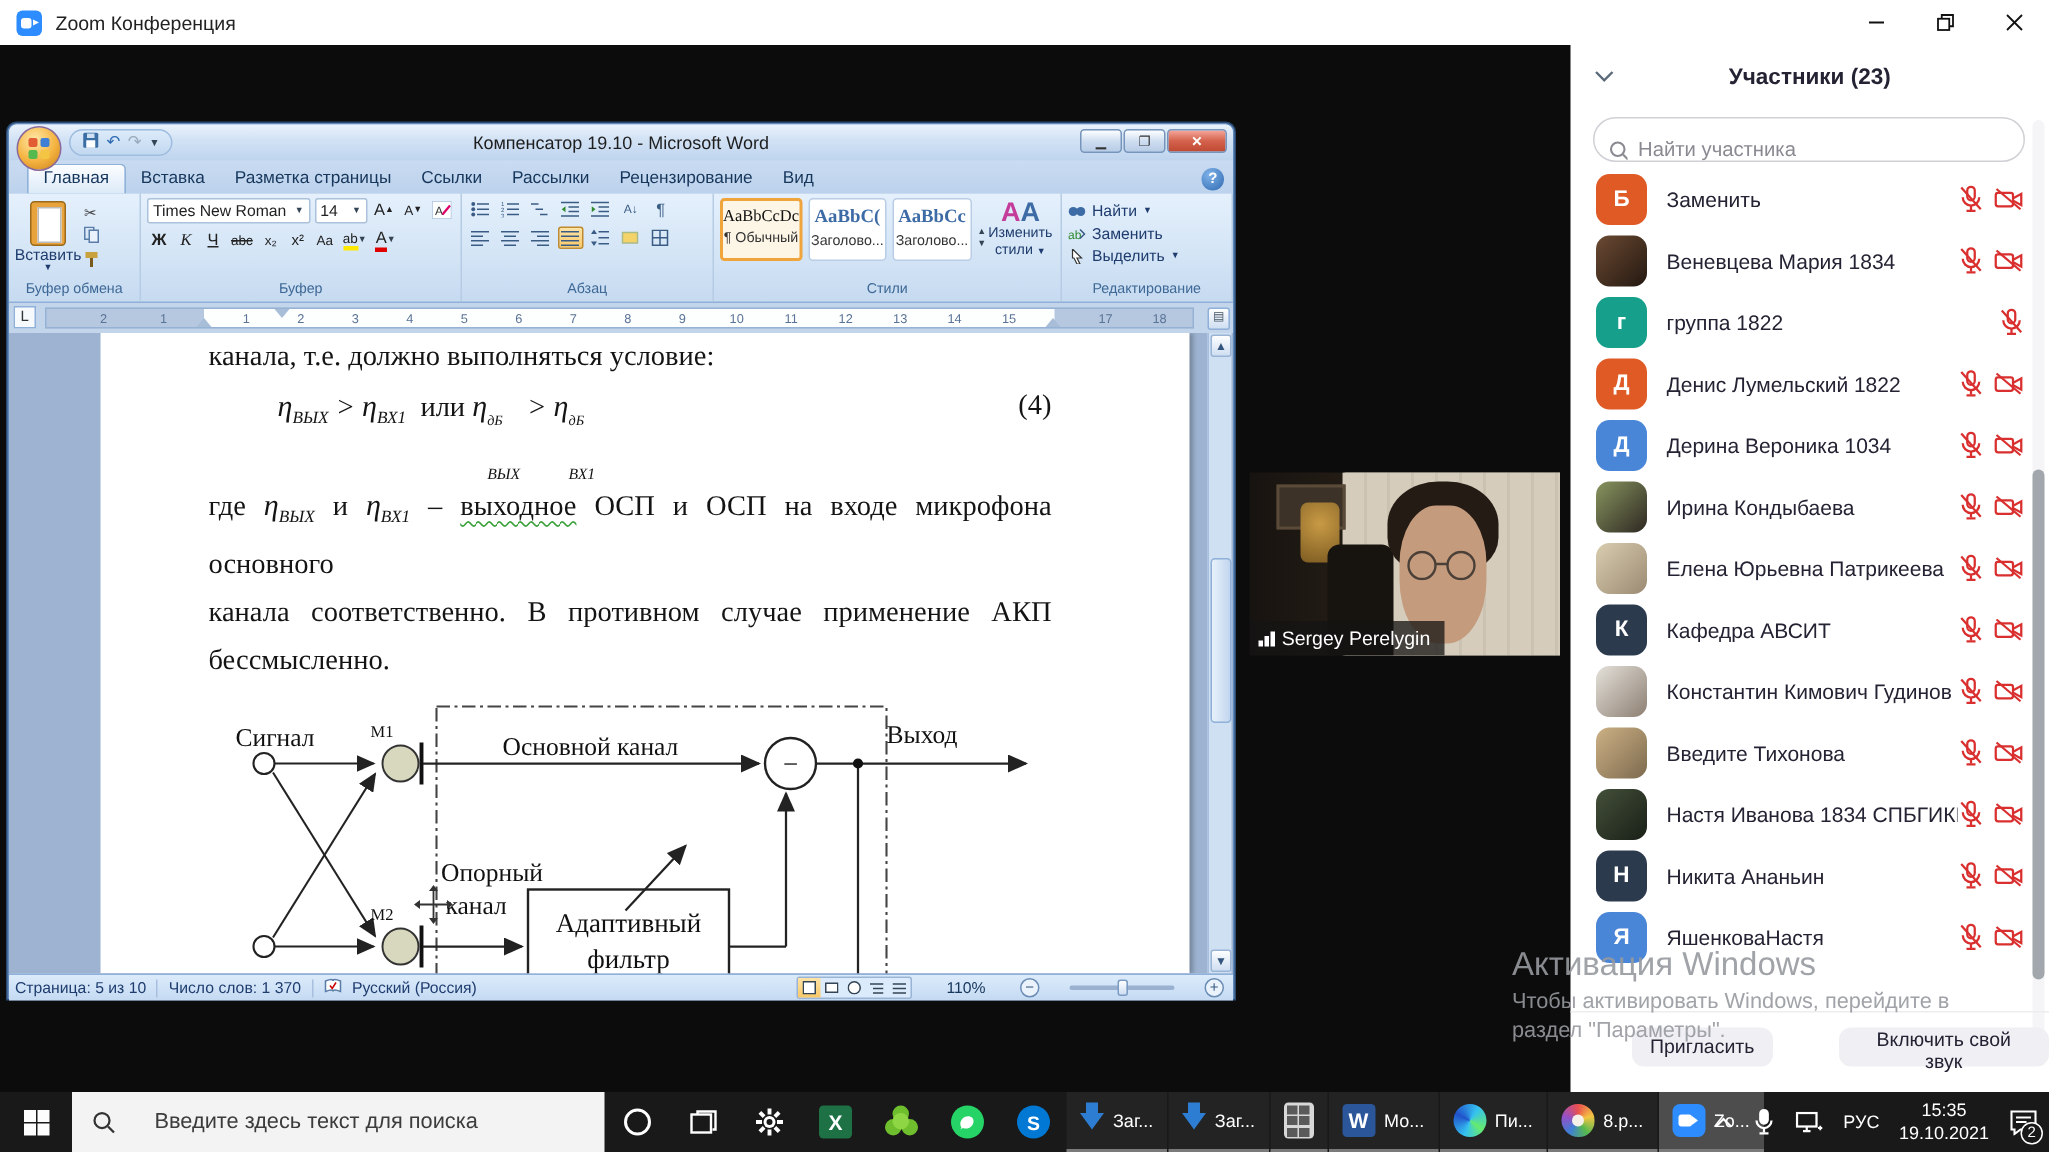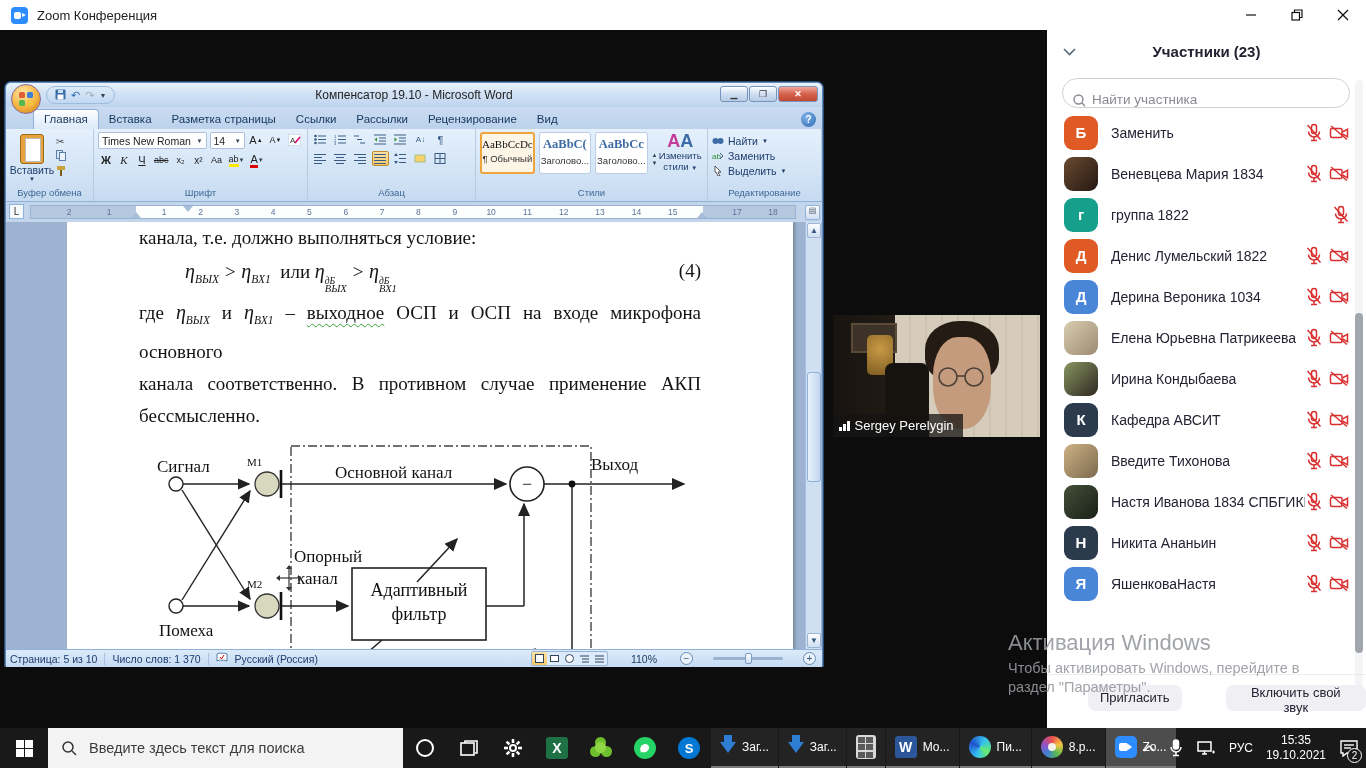--- a/index.html
+++ b/index.html
@@ -61,21 +61,21 @@
   .w-title { position:relative; height:24px; background:linear-gradient(#eaf2fc,#d3e3f5 40%,#bed4ee); border-radius:5px 5px 0 0; display:flex; align-items:center; }
   .orb { position:absolute; left:5px; top:1px; width:30px; height:30px; border-radius:50%; background:radial-gradient(circle at 40% 30%,#ffe9a8,#f4b33f 55%,#c87d1c); border:1px solid #8a6a9a; z-index:5; display:flex; align-items:center; justify-content:center; }
   .orb .o-grid { width:14px; height:14px; display:grid; grid-template-columns:6px 6px; grid-template-rows:6px 6px; gap:2px; }
   .orb .o-grid i { border-radius:1.5px; }
   .qat { margin-left:40px; display:flex; align-items:center; gap:5px; background:linear-gradient(#dcebfa,#c2d8f0); border:1px solid #9ebcdf; border-radius:10px; height:18px; padding:0 8px; font-size:11px; }
   .qat span { line-height:1; }
   .w-title-text { position:absolute; left:0; right:0; text-align:center; font-size:12px; color:#1e1e1e; }
   .w-ctrls { position:absolute; right:4px; top:3px; display:flex; gap:1px; z-index:5; }
   .w-ctrl { width:28px; height:16px; border:1px solid #7795bb; border-radius:3px; background:linear-gradient(#fdfeff,#cfdef1 50%,#b7cce6); display:flex; align-items:center; justify-content:center; font-size:9px; color:#333; }
   .w-ctrl.close { width:40px; background:linear-gradient(#f4a69a,#d4624c 50%,#c04a34); color:#fff; font-weight:bold; }
-  .w-tabs { height:22px; background:linear-gradient(#c9dbf1,#bcd2ec); display:flex; align-items:flex-end; padding-left:27px; position:relative; }
+  .w-tabs { height:22px; background:linear-gradient(#c9dbf1,#bcd2ec); display:flex; align-items:flex-end; padding-left:12px; position:relative; }
   .w-tab { font-size:11.5px; color:#16365c; padding:3px 10px 4px; }
   .w-tab.active { background:linear-gradient(#fdfeff,#e8f1fb 60%,#dcebf8); border:1px solid #8fb0d8; border-bottom:none; border-radius:4px 4px 0 0; color:#16365c; }
   .w-help { position:absolute; right:6px; bottom:2px; width:15px; height:15px; border-radius:50%; background:radial-gradient(circle at 35% 30%,#7fb2e8,#2e6ab2); color:#fff; font-size:10px; font-weight:bold; display:flex; align-items:center; justify-content:center; }
   .ribbon { height:73px; background:linear-gradient(#e5f0fc,#d4e5f6 55%,#c6daf0); border-bottom:1px solid #8fb0d8; display:flex; }
   .rgroup { position:relative; border-right:1px solid #b6cbe4; display:flex; flex-direction:column; }
   .rg-body { flex:1; display:flex; padding:3px 4px 0; }
   .rg-label { height:15px; font-size:9.5px; color:#3e6896; text-align:center; line-height:14px; position:relative; }
   .paste-big { width:44px; display:flex; flex-direction:column; align-items:center; font-size:10.5px; color:#1e3c6e; }
   .clipboard { width:24px; height:30px; background:#e8a33d; border:1px solid #9a6a1a; border-radius:3px; position:relative; margin-top:2px; }
   .clipboard:before { content:""; position:absolute; left:4px; top:3px; width:14px; height:22px; background:#fff; border:1px solid #bbb; }
@@ -113,42 +113,42 @@
   .doc-scroll .arr { width:14px; height:15px; margin:1px; background:linear-gradient(#fdfeff,#cfdef1); border:1px solid #9ab4d6; border-radius:2px; font-size:8px; color:#34567e; text-align:center; line-height:14px; }
   .doc-scroll .thumb { position:absolute; left:1px; top:150px; width:14px; height:110px; background:linear-gradient(90deg,#e8f1fb,#c2d6ee); border:1px solid #8fb0d8; border-radius:3px; }
   .doc-scroll .arr.bot { position:absolute; bottom:0; left:0; margin:1px; }
   .dtext { position:absolute; left:72px; top:0; width:562px; font-family:"Liberation Serif",serif; font-size:19px; color:#141414; }
   .dline { line-height:32px; white-space:nowrap; }
   .djust { line-height:32px; text-align:justify; text-align-last:justify; }
   .formula-line { line-height:34px; padding-left:46px; position:relative; font-style:italic; }
   .formula-line .fnum { position:absolute; right:0; top:0; font-style:normal; }
   .eta { font-size:20px; }
   .fsub { font-size:11.5px; vertical-align:-5px; }
-  .ss { display:inline-flex; flex-direction:column; vertical-align:-6px; line-height:8px; font-size:10px; }
+  .ss { display:inline-flex; flex-direction:column; vertical-align:-6px; line-height:8px; font-size:10px;gap:28px; }
   .ss .t { font-size:9.5px; } .ss .b { font-size:10.5px; }
   .wavy { text-decoration:underline wavy #3aa03a 1px; text-underline-offset:4px; }
   .figure { margin-top:4px; }
 
   
   .statusbar { height:18px; background:linear-gradient(#dcebfb,#c4daf2); border-top:1px solid #8fb0d8; display:flex; align-items:center; font-size:10.5px; color:#1e3c6e; padding:0 4px; position:relative; }
   .statusbar .sep { width:1px; height:12px; background:#a8c0dd; margin:0 7px; }
   .sb-right { position:absolute; right:6px; display:flex; align-items:center; gap:20px; }
   .viewbtns { display:flex; border:1px solid #9ab4d6; border-radius:2px; background:#dcebfb; }
   .vb { width:15px; height:13px; display:flex; align-items:center; justify-content:center; }
   .vb.sel { background:linear-gradient(#fde3a7,#f8c868); }
   .zoomtrack { width:70px; height:3px; background:#9ab2d0; border-radius:2px; position:relative; }
   .zoomthumb { position:absolute; left:32px; top:-4px; width:7px; height:11px; background:linear-gradient(#fdfeff,#cfdef1); border:1px solid #7a9cc4; border-radius:2px; }
   .zcirc { width:13px; height:13px; border:1px solid #6a8cb4; border-radius:50%; color:#3a5c84; font-size:10px; line-height:11px; text-align:center; background:#eaf2fb; }
 
   
   .taskbar { position:absolute; left:0; top:728px; width:1366px; height:40px; background:#191919; display:flex; align-items:center; z-index:50; }
   .tb-start { width:48px; height:40px; display:flex; align-items:center; justify-content:center; }
   .winlogo { width:17px; height:17px; display:grid; grid-template-columns:8px 8px; grid-template-rows:8px 8px; gap:1.5px; }
   .winlogo i { background:#fdfdfd; }
-  .tb-search { width:355px; height:40px; background:#f3f3f3; display:flex; align-items:center; padding-left:14px; gap:12px; }
+  .tb-search { width:355px; height:40px; background:#f3f3f3; display:flex; align-items:center; padding-left:14px; gap:0;justify-content:space-between; }
   .tb-search input { border:none; outline:none; background:transparent; font-size:14.5px; color:#333; width:300px; font-family:"Liberation Sans",sans-serif; }
   .tb-search input::placeholder { color:#3c3c3c; }
   .tb-icon { width:44px; height:40px; display:flex; align-items:center; justify-content:center; }
   .tb-app { height:40px; display:flex; align-items:center; gap:6px; padding:0 9px; color:#fff; font-size:12px; border-bottom:2px solid #7a7a7a; background:#232323; margin-right:1px; }
   .tb-app.zoomapp { background:#4d4d4d; }
   .tray { position:absolute; right:0; top:0; height:40px; display:flex; align-items:center; }
   .tray .titem { padding:0 7px; color:#fff; font-size:12px; display:flex; align-items:center; justify-content:center; height:40px; }
   .clock { text-align:center; color:#fff; font-size:12px; line-height:15px; padding:0 6px; }
   .notif { position:relative; padding:0 12px 0 40px; }
   .badge { position:absolute; right:4px; bottom:5px; width:15px; height:15px; border-radius:50%; background:#191919; border:1px solid #fff; color:#fff; font-size:10px; display:flex; align-items:center; justify-content:center; }
@@ -302,21 +302,21 @@
             <div class="fbtn">
                 <span style="border-bottom:3px solid #ffe800;font-size:9px">ab</span>
                 <span style="font-size:6px;color:#345">▼</span>
               </div>
             <div class="fbtn">
                 <span style="border-bottom:3px solid #e00000">А</span>
                 <span style="font-size:6px;color:#345">▼</span>
               </div>
           </div>
         </div>
-        <div class="rg-label">Шрифт</div>
+        <div class="rg-label">Буфер</div>
       </div>
 
       <div class="rgroup" style="width:168px">
         <div class="rg-body" style="flex-direction:column;gap:4px">
           <div class="pirow">
             <div class="pibtn">
                 <svg class="pi" width="13" height="11">
                   <circle cx="1.5" cy="2" r="1.3" fill="#3a5c84"></circle>
                   <circle cx="1.5" cy="5.5" r="1.3" fill="#3a5c84"></circle>
                   <circle cx="1.5" cy="9" r="1.3" fill="#3a5c84"></circle>
@@ -831,45 +831,45 @@
             </svg>
             <svg width="20" height="19" fill="none" stroke="#d92f2f" stroke-width="1.5">
               <rect x="1.5" y="5.5" width="11.5" height="9" rx="1.5"></rect>
               <path d="M13.5 9l5-2.8v7.6l-5-2.8"></path>
               <line x1="2" y1="3" x2="18" y2="16.5"></line>
             </svg>
           </div>
         </div>
 
         <div class="p-row">
-          <div class="p-avatar" style="background: linear-gradient(135deg, rgb(217, 205, 176), rgb(155, 138, 114));">
+          <div class="p-avatar" style="background: linear-gradient(135deg, rgb(136, 149, 95), rgb(46, 40, 34));">
             <span></span>
           </div>
-          <div class="p-name">Елена Юрьевна Патрикеева</div>
+          <div class="p-name">Ирина Кондыбаева</div>
           <div class="p-icons">
             <svg width="17" height="19" fill="none" stroke="#d92f2f" stroke-width="1.5">
               <rect x="6.5" y="1.5" width="5" height="9" rx="2.5"></rect>
               <path d="M3.5 8.5a5.5 5.5 0 0 0 11 0"></path>
               <line x1="9" y1="14" x2="9" y2="17"></line>
               <line x1="6" y1="17.5" x2="12" y2="17.5"></line>
               <line x1="2.5" y1="2" x2="15.5" y2="16.5"></line>
             </svg>
             <svg width="20" height="19" fill="none" stroke="#d92f2f" stroke-width="1.5">
               <rect x="1.5" y="5.5" width="11.5" height="9" rx="1.5"></rect>
               <path d="M13.5 9l5-2.8v7.6l-5-2.8"></path>
               <line x1="2" y1="3" x2="18" y2="16.5"></line>
             </svg>
           </div>
         </div>
 
         <div class="p-row">
-          <div class="p-avatar" style="background: linear-gradient(135deg, rgb(136, 149, 95), rgb(46, 40, 34));">
+          <div class="p-avatar" style="background: linear-gradient(135deg, rgb(217, 205, 176), rgb(155, 138, 114));">
             <span></span>
           </div>
-          <div class="p-name">Ирина Кондыбаева</div>
+          <div class="p-name">Елена Юрьевна Патрикеева</div>
           <div class="p-icons">
             <svg width="17" height="19" fill="none" stroke="#d92f2f" stroke-width="1.5">
               <rect x="6.5" y="1.5" width="5" height="9" rx="2.5"></rect>
               <path d="M3.5 8.5a5.5 5.5 0 0 0 11 0"></path>
               <line x1="9" y1="14" x2="9" y2="17"></line>
               <line x1="6" y1="17.5" x2="12" y2="17.5"></line>
               <line x1="2.5" y1="2" x2="15.5" y2="16.5"></line>
             </svg>
             <svg width="20" height="19" fill="none" stroke="#d92f2f" stroke-width="1.5">
               <rect x="1.5" y="5.5" width="11.5" height="9" rx="1.5"></rect>
@@ -893,20 +893,40 @@
               <line x1="2.5" y1="2" x2="15.5" y2="16.5"></line>
             </svg>
             <svg width="20" height="19" fill="none" stroke="#d92f2f" stroke-width="1.5">
               <rect x="1.5" y="5.5" width="11.5" height="9" rx="1.5"></rect>
               <path d="M13.5 9l5-2.8v7.6l-5-2.8"></path>
               <line x1="2" y1="3" x2="18" y2="16.5"></line>
             </svg>
           </div>
         </div>
 
+        <div class="p-row">
+          <div class="p-avatar" style="background: linear-gradient(135deg, rgb(228, 225, 218), rgb(141, 127, 114));">
+            <span></span>
+          </div>
+          <div class="p-name">Константин Кимович Гудинов</div>
+          <div class="p-icons">
+            <svg width="17" height="19" fill="none" stroke="#d92f2f" stroke-width="1.5">
+              <rect x="6.5" y="1.5" width="5" height="9" rx="2.5"></rect>
+              <path d="M3.5 8.5a5.5 5.5 0 0 0 11 0"></path>
+              <line x1="9" y1="14" x2="9" y2="17"></line>
+              <line x1="6" y1="17.5" x2="12" y2="17.5"></line>
+              <line x1="2.5" y1="2" x2="15.5" y2="16.5"></line>
+            </svg>
+            <svg width="20" height="19" fill="none" stroke="#d92f2f" stroke-width="1.5">
+              <rect x="1.5" y="5.5" width="11.5" height="9" rx="1.5"></rect>
+              <path d="M13.5 9l5-2.8v7.6l-5-2.8"></path>
+              <line x1="2" y1="3" x2="18" y2="16.5"></line>
+            </svg>
+          </div>
+        </div>
 
         <div class="p-row">
           <div class="p-avatar" style="background: linear-gradient(135deg, rgb(205, 177, 132), rgb(124, 106, 78));">
             <span></span>
           </div>
           <div class="p-name">Введите Тихонова</div>
           <div class="p-icons">
             <svg width="17" height="19" fill="none" stroke="#d92f2f" stroke-width="1.5">
               <rect x="6.5" y="1.5" width="5" height="9" rx="2.5"></rect>
               <path d="M3.5 8.5a5.5 5.5 0 0 0 11 0"></path>

